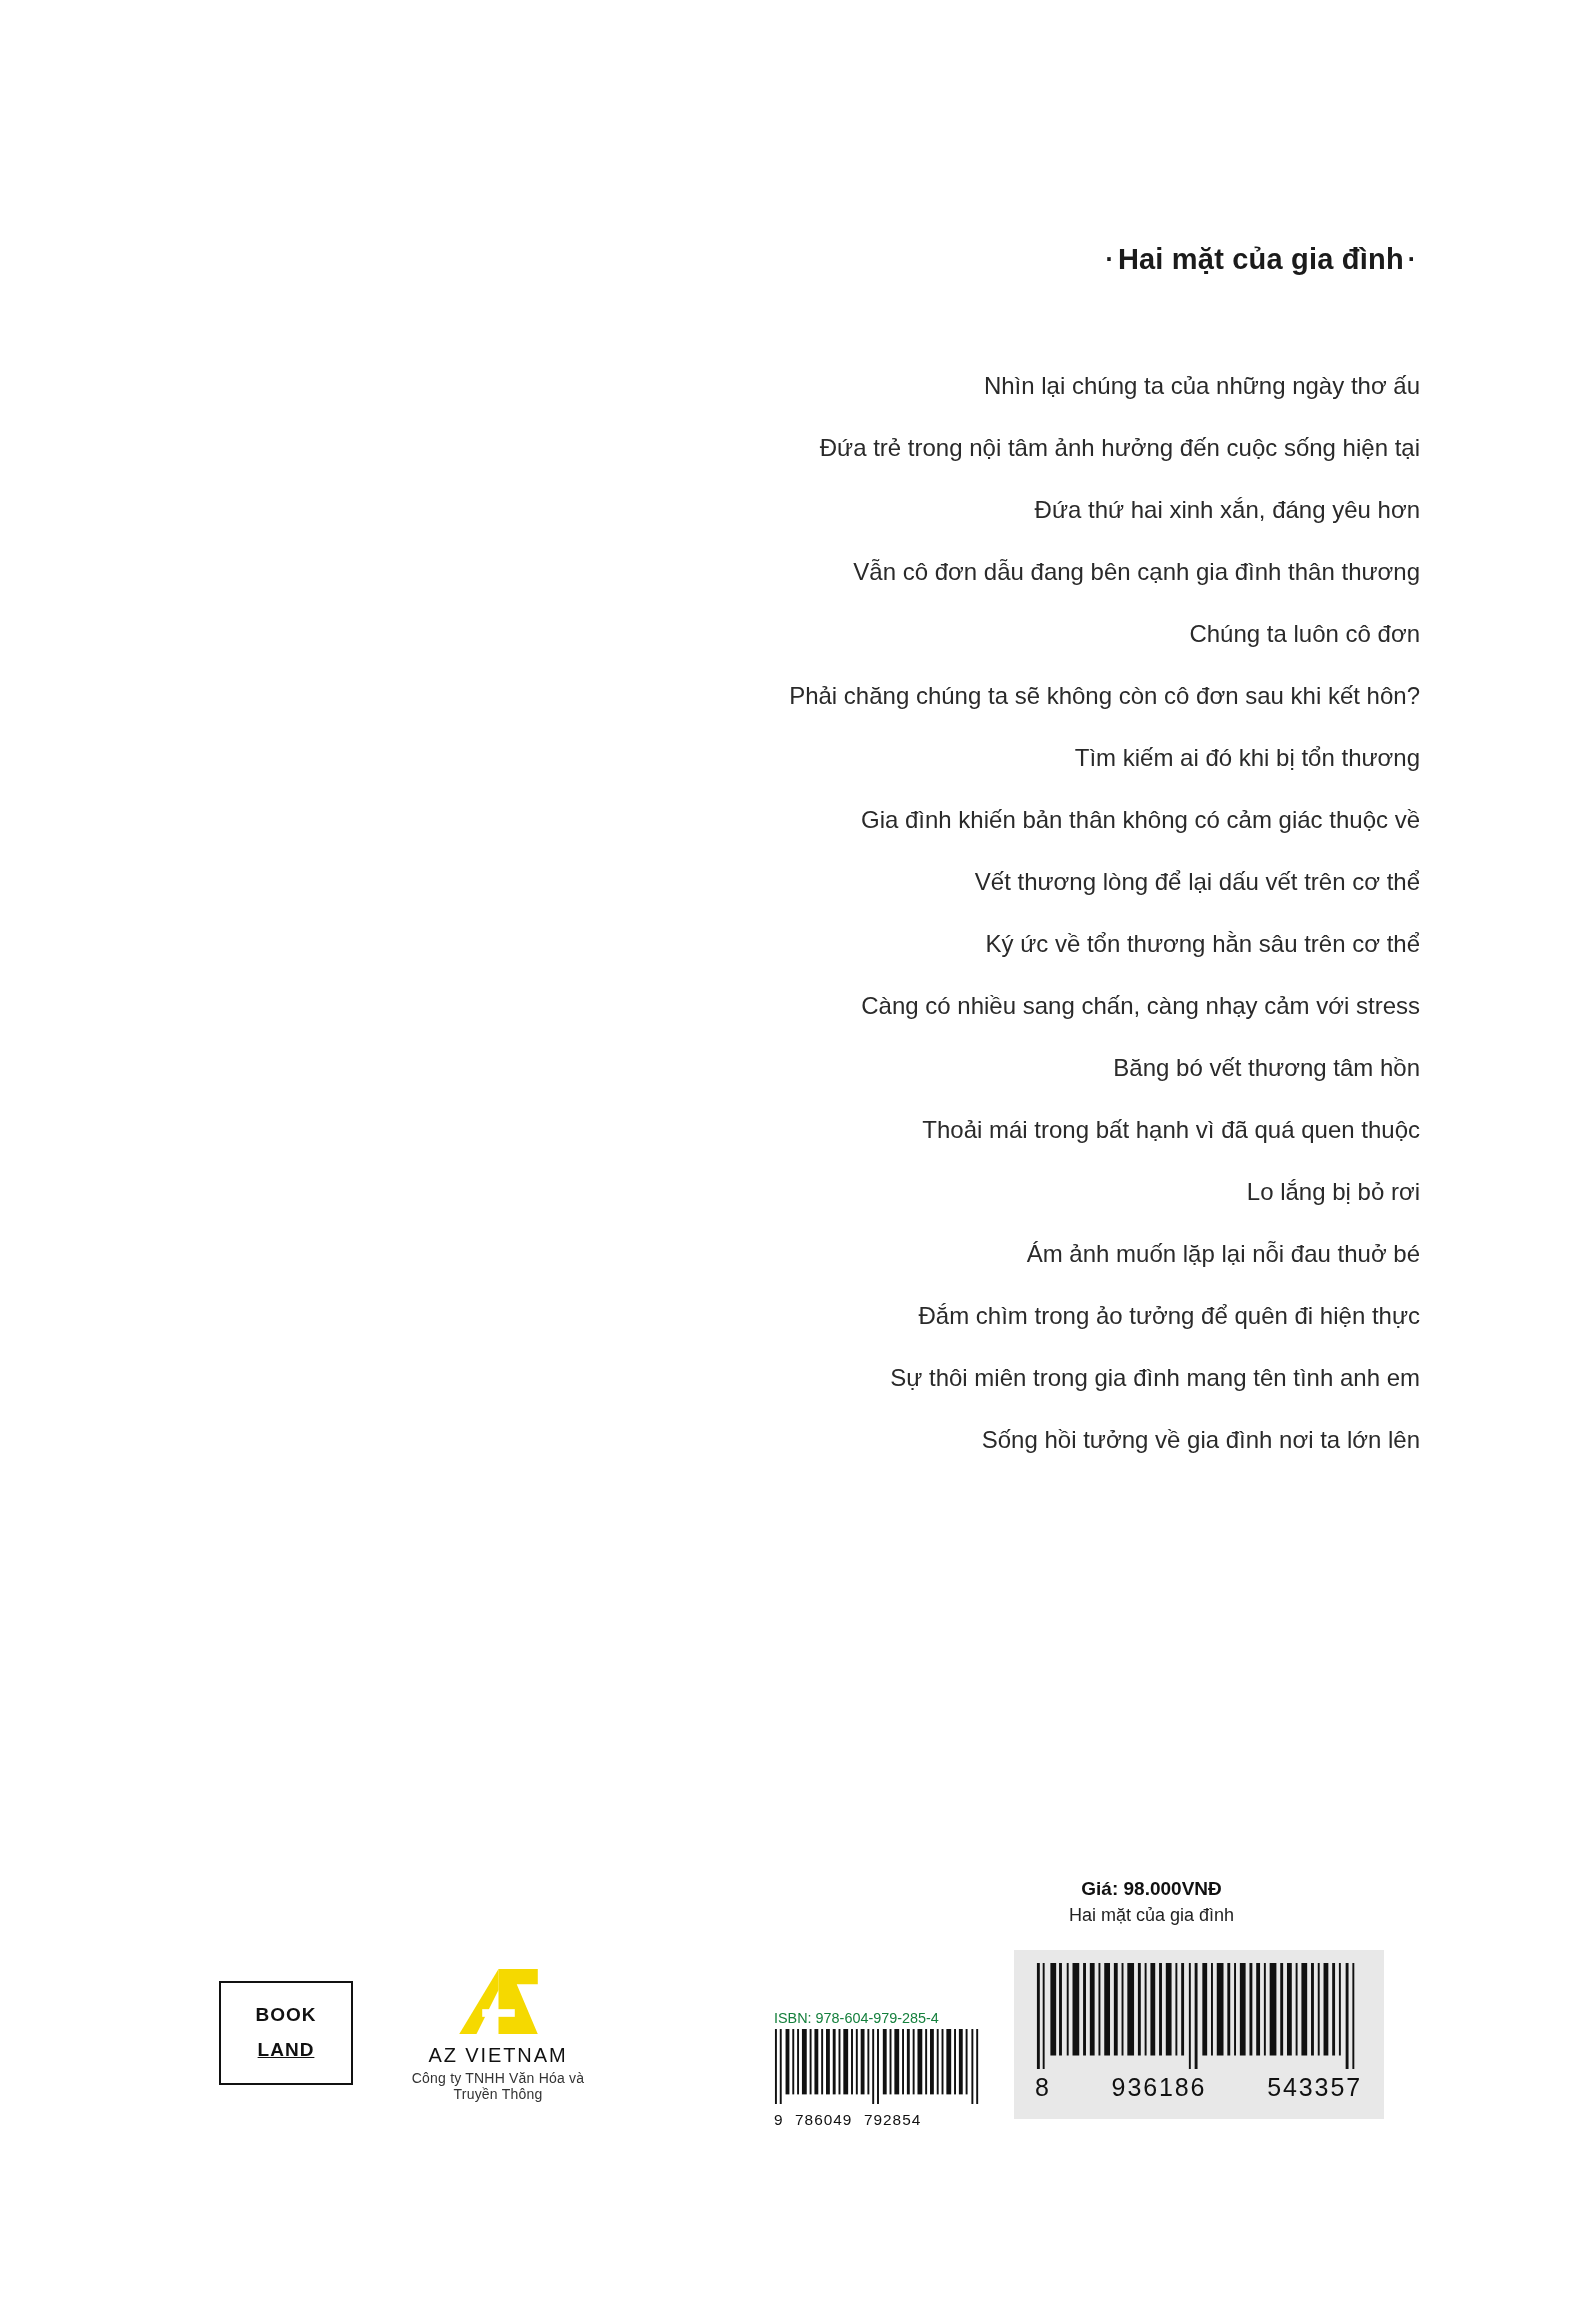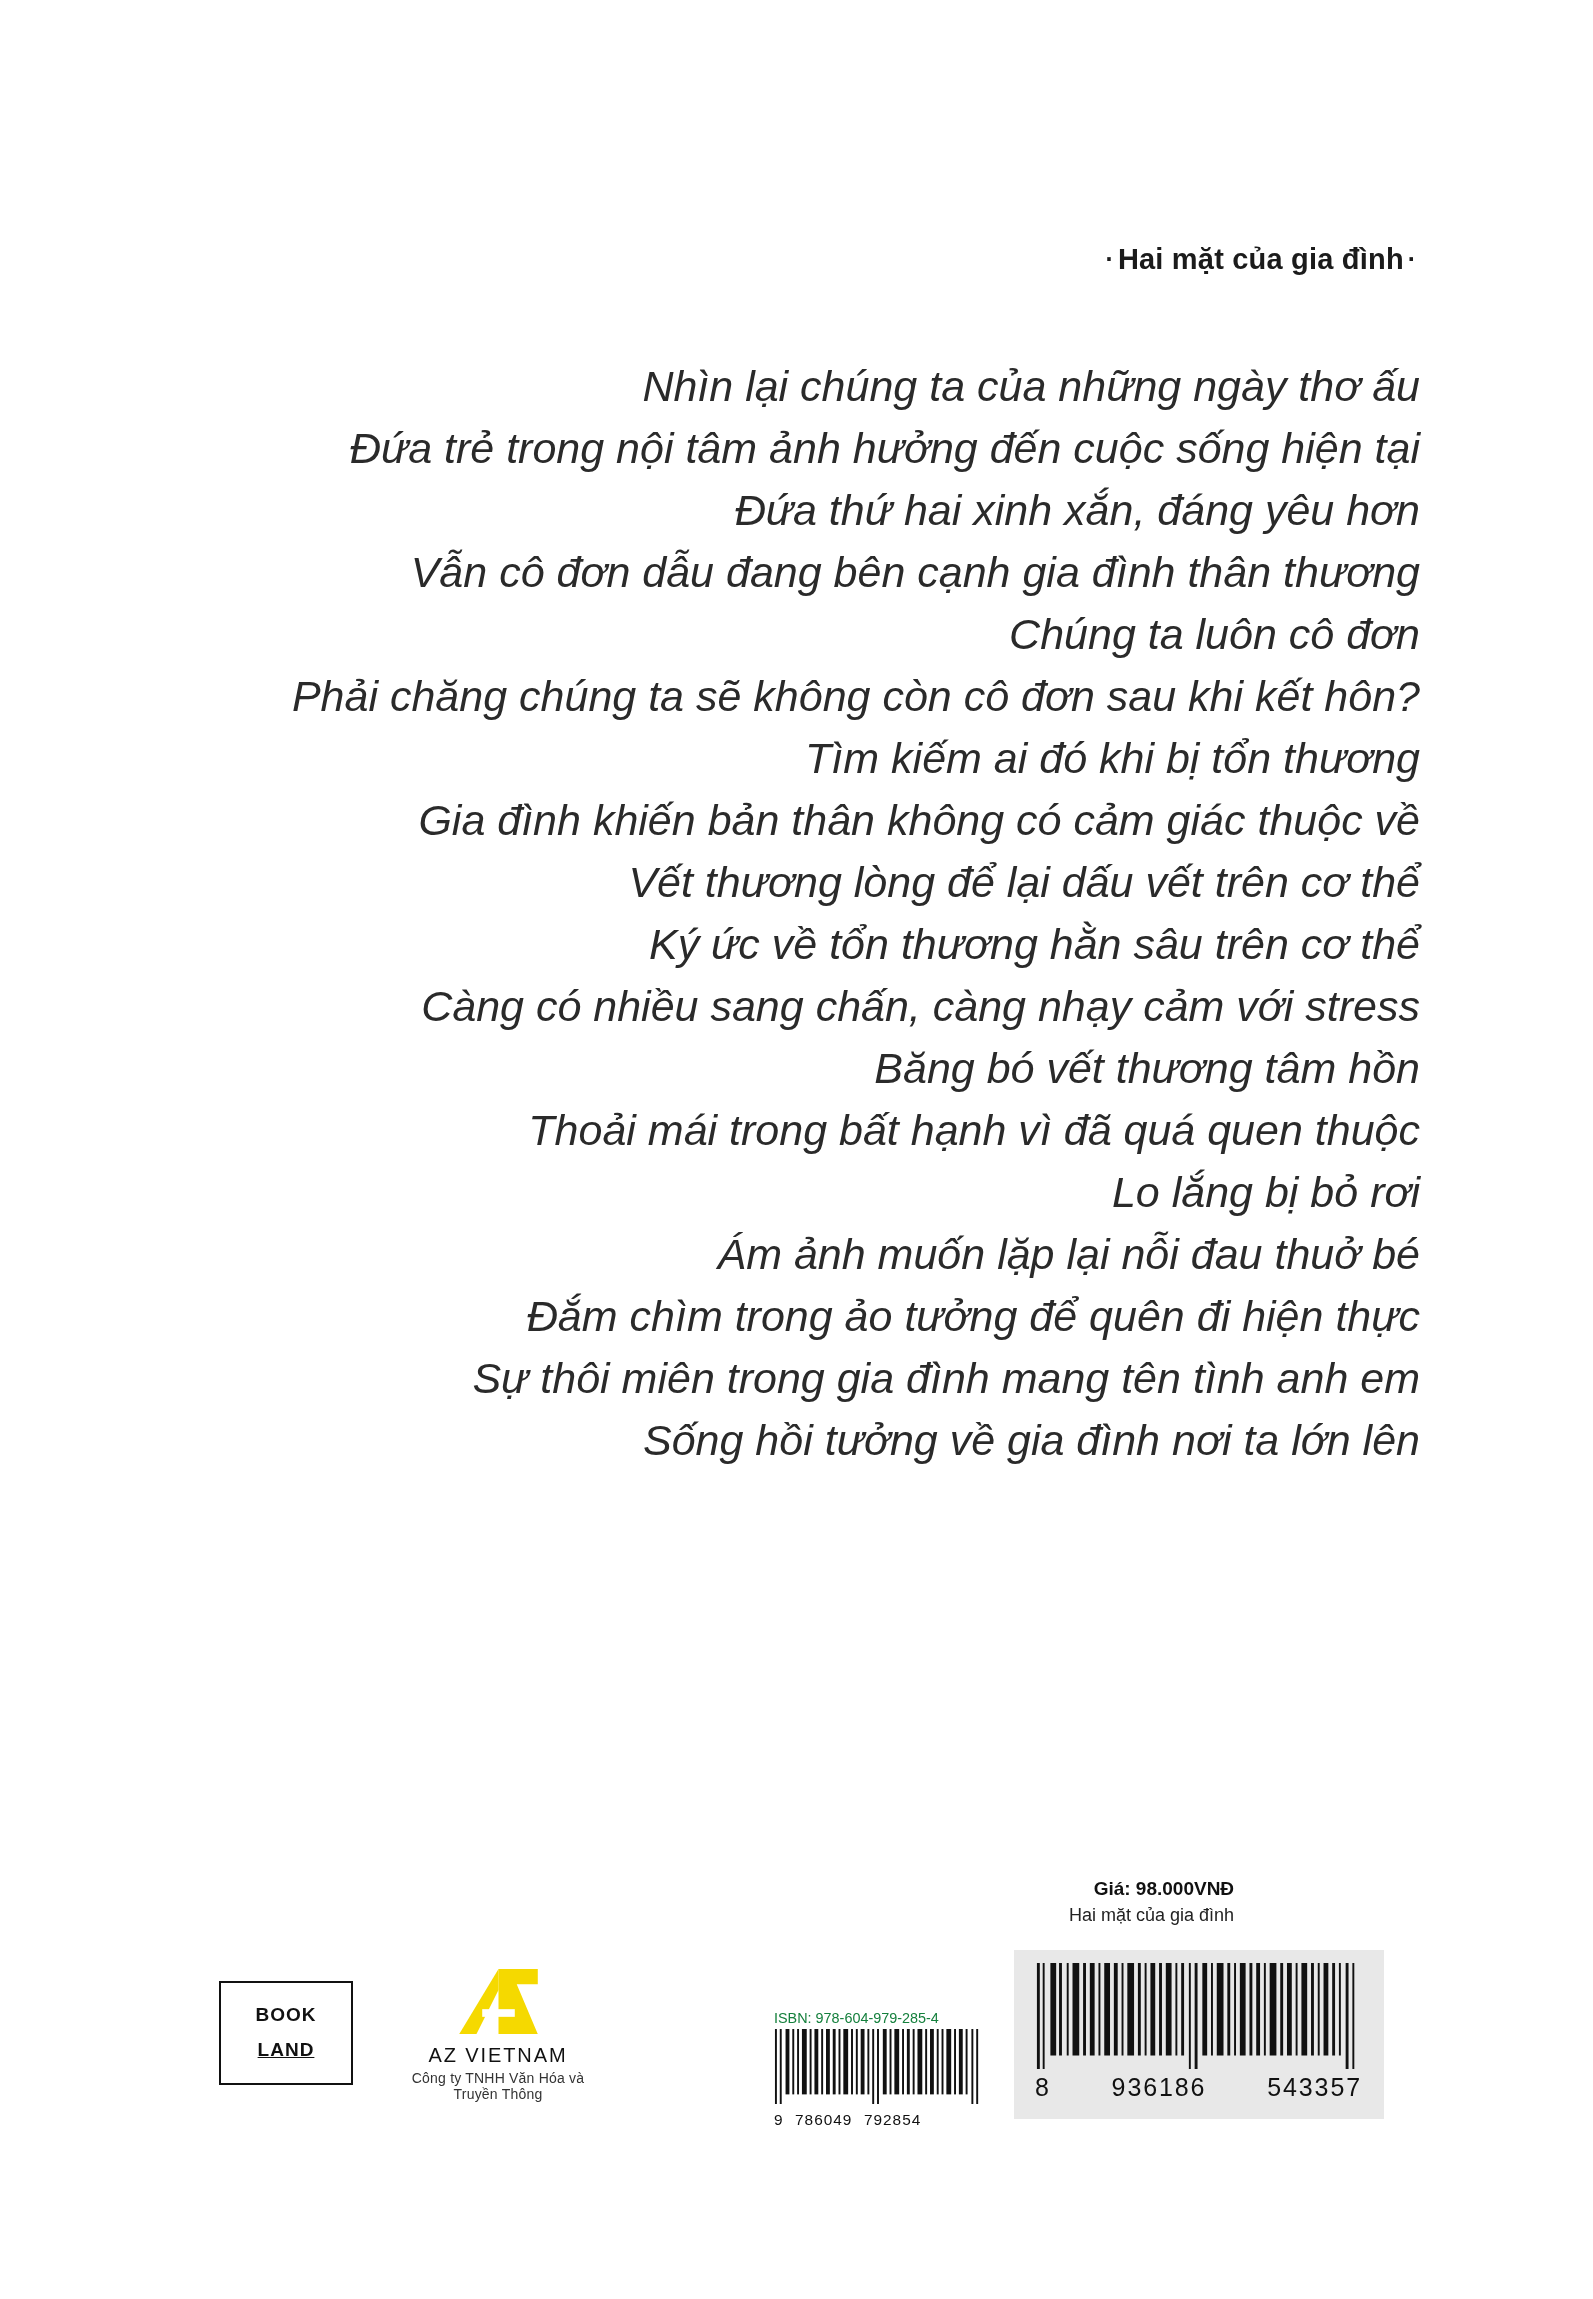--- a/index.html
+++ b/index.html
@@ -44,34 +44,33 @@
 
   
   .lines {
     position: absolute;
     top: 355px;
     left: 0;
     width: 1420px;
     text-align: right;
   }
   .line {
-    font-size: 43px;
+    font-size: 24px;
     line-height: 62px;
     color: #2a2a2a;
     font-weight: 400;
     white-space: nowrap;
-    font-style: italic;
   }
 
   
   .price-block {
     position: absolute;
     left: 1069px;
     top: 1875px;
-    text-align: right;
+    text-align: center;
   }
   .price {
     font-size: 19px;
     font-weight: bold;
     color: #111;
     line-height: 27px;
   }
   .price-sub {
     font-size: 18px;
     color: #222;

